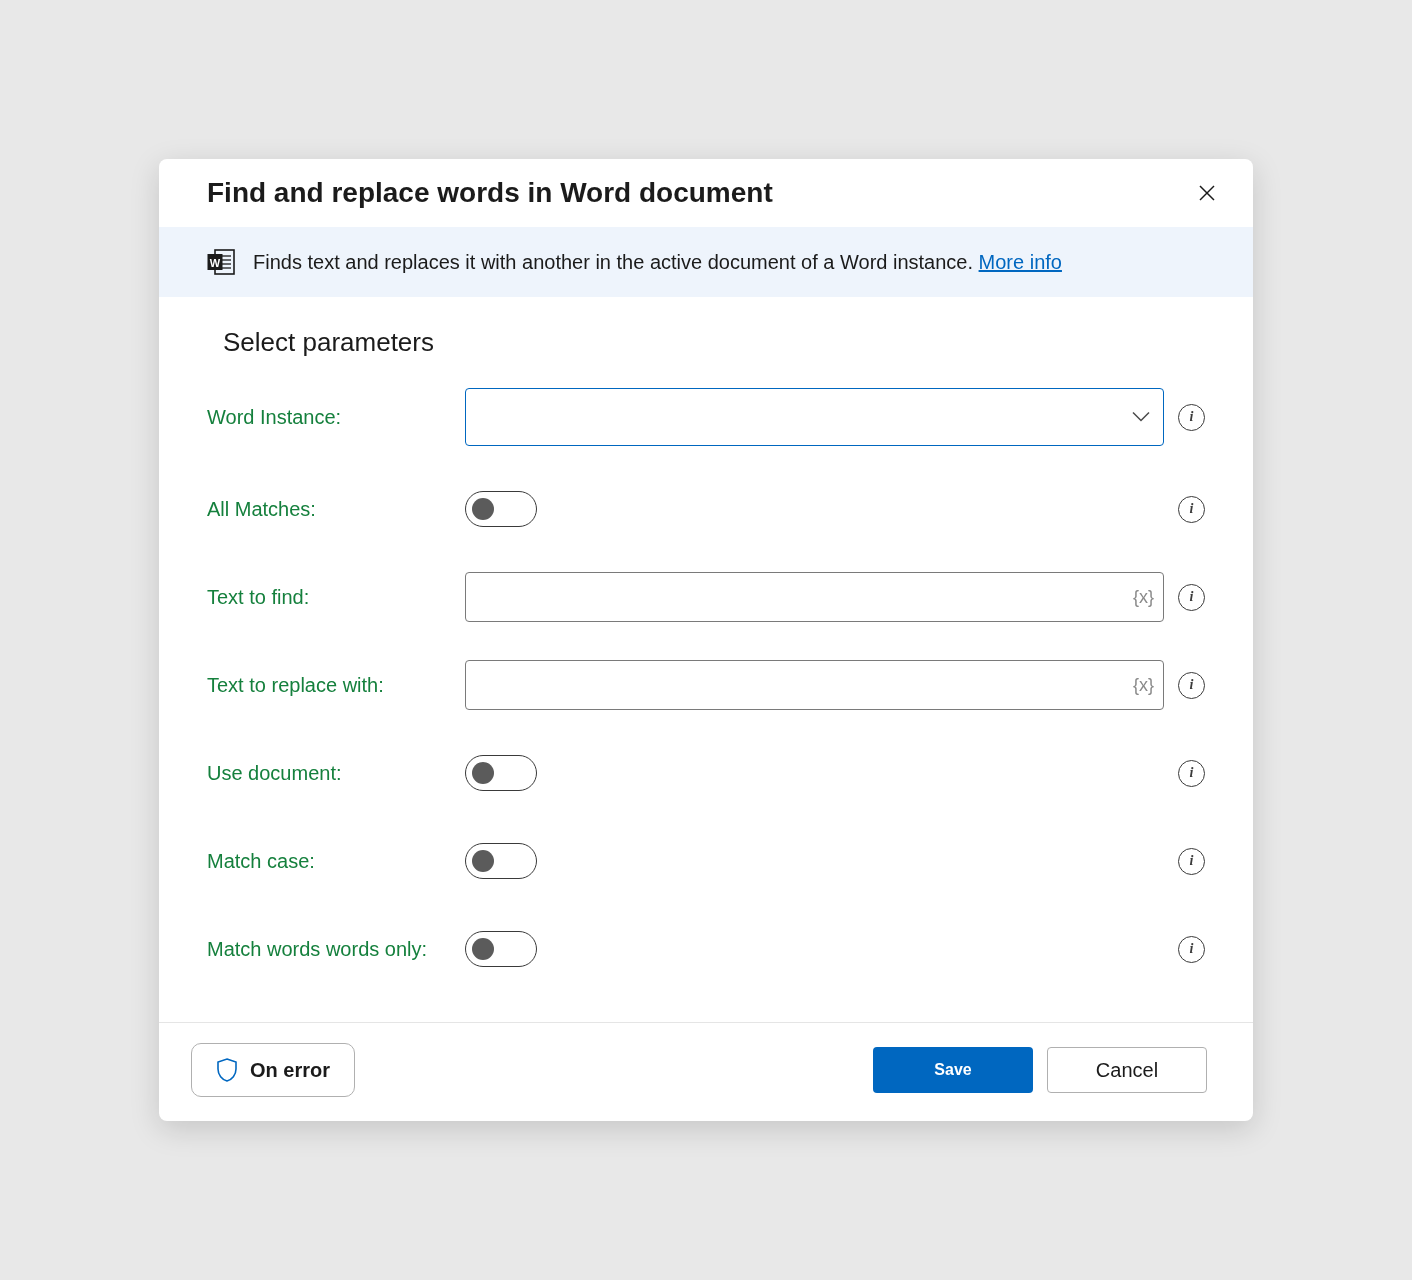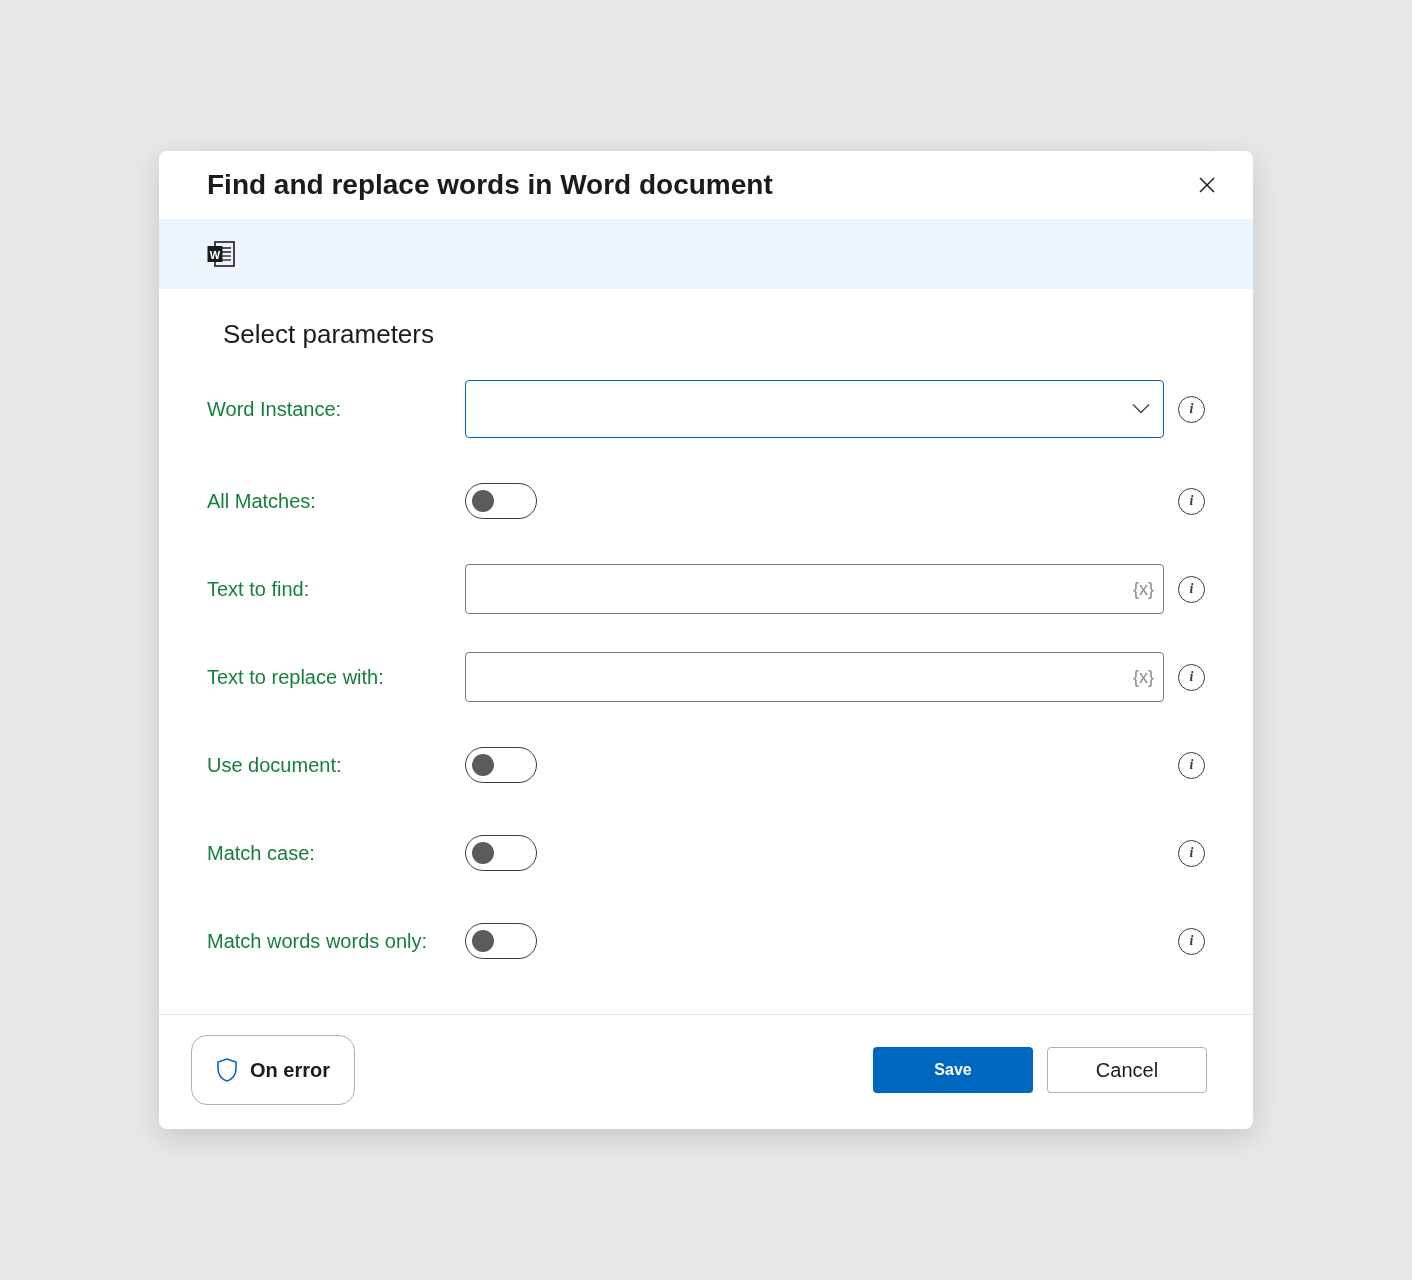--- a/index.html
+++ b/index.html
@@ -186,22 +186,22 @@
       display: flex;
       align-items: center;
       justify-content: space-between;
     }
     .on-error-btn {
       display: flex;
       align-items: center;
       gap: 12px;
       background: #ffffff;
       border: 1px solid #b0b0b0;
-      border-radius: 16px;
-      padding: 22px 24px;
+      border-radius: 10px;
+      padding: 14px 24px;
       font-size: 20px;
       font-weight: 600;
       color: #1b1b1b;
       cursor: pointer;
     }
     .shield-icon {
       width: 22px;
       height: 24px;
       flex-shrink: 0;
     }
@@ -249,20 +249,23 @@
   <div class="info-banner">
     <svg class="word-icon" width="28" height="26" viewBox="0 0 28 26">
       <rect x="8" y="1" width="19" height="24" fill="none" stroke="#1b1b1b" stroke-width="1.6"></rect>
       <line x1="11" y1="7" x2="24" y2="7" stroke="#1b1b1b" stroke-width="1.3"></line>
       <line x1="11" y1="11" x2="24" y2="11" stroke="#1b1b1b" stroke-width="1.3"></line>
       <line x1="11" y1="15" x2="24" y2="15" stroke="#1b1b1b" stroke-width="1.3"></line>
       <line x1="11" y1="19" x2="24" y2="19" stroke="#1b1b1b" stroke-width="1.3"></line>
       <rect x="0.5" y="5" width="15" height="16" fill="#1b1b1b"></rect>
       <text x="8" y="17.5" fill="#fff" font-family="Segoe UI, sans-serif" font-size="11" font-weight="700" text-anchor="middle">W</text>
     </svg>
+    <div class="info-banner-text">
+      <span>Finds text and replaces it with another in the active document of a Word instance. </span><a class="info-link">More info</a>
+    </div>
   </div>
 
   <div class="body">
     <h2 class="section-title">Select parameters</h2>
 
     <div class="param-row">
       <div class="param-label">Word Instance:</div>
       <div class="param-control">
         <div class="select-wrapper">
           <input class="select-input" type="text" readonly="" value="" style="">

